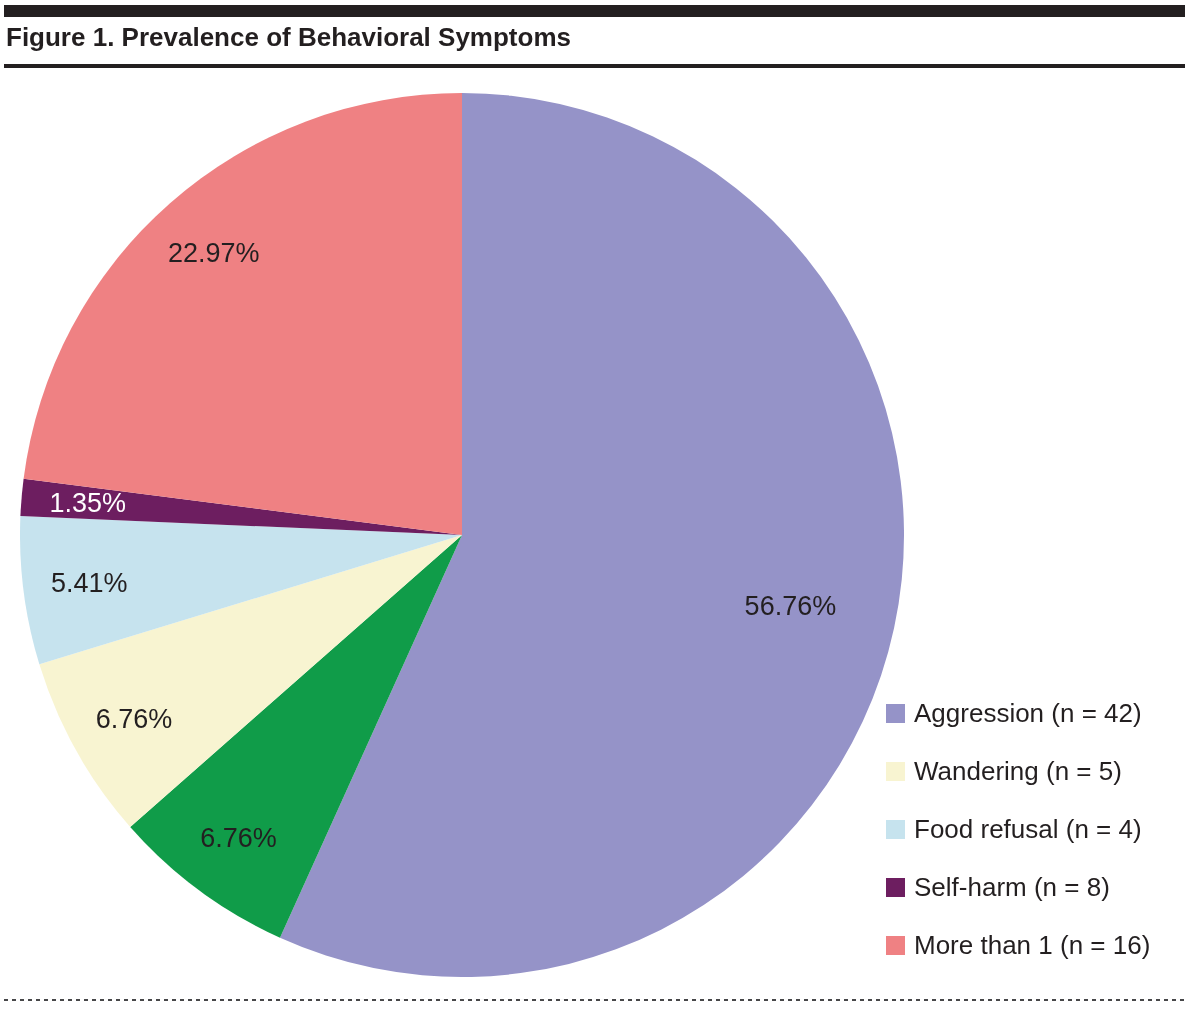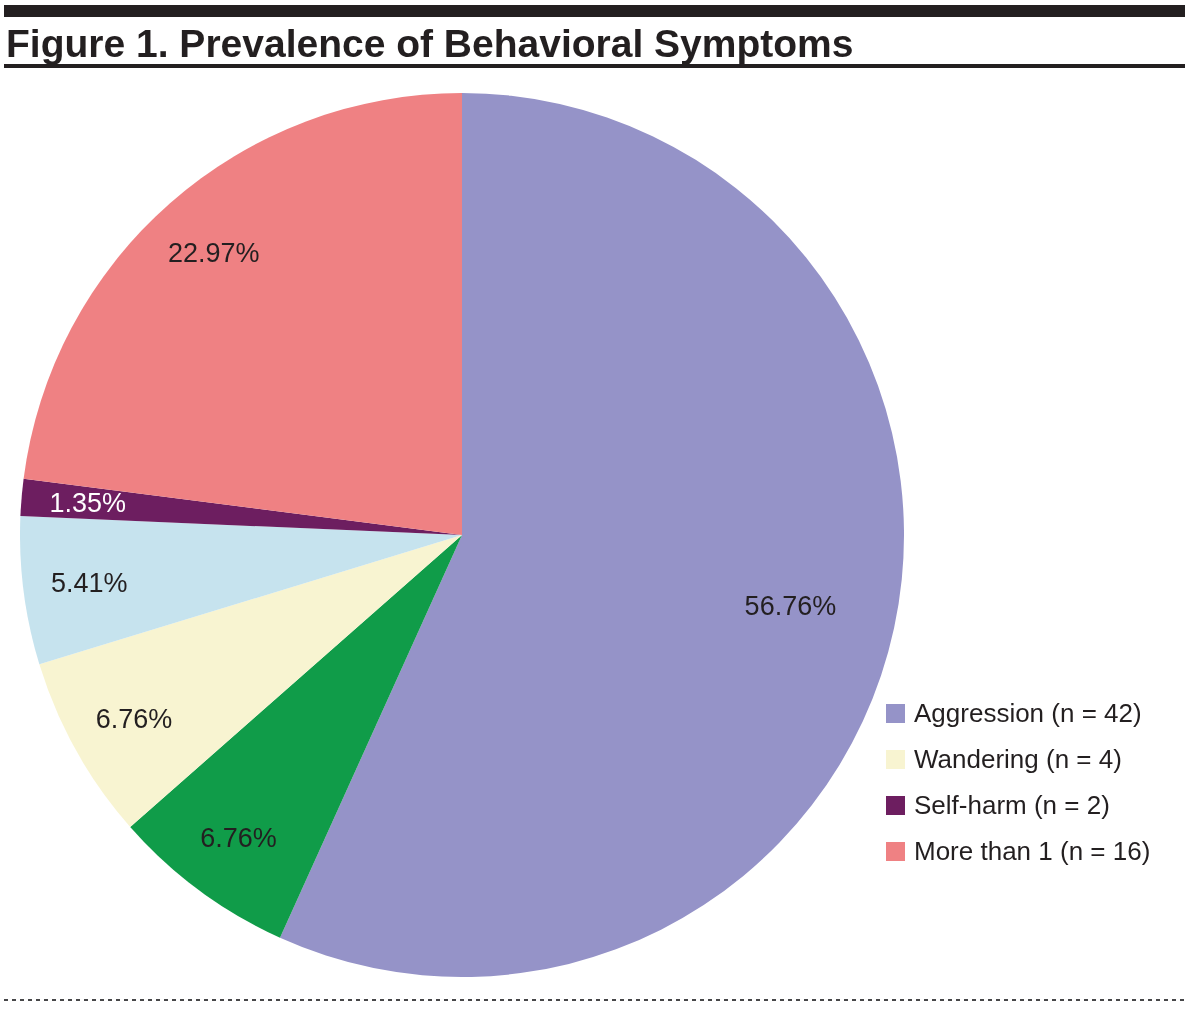--- a/index.html
+++ b/index.html
@@ -17,21 +17,21 @@
   .top-bar {
     position: absolute;
     left: 4px; top: 5px;
     width: 1181px; height: 12px;
     background: #231f20;
   }
 
   .figure-title {
     position: absolute;
     left: 6px; top: 24px;
-    font-size: 39px;
+    font-size: 26px;
     line-height: 1.05;
     font-weight: 700;
     color: #231f20;
     font-family: "Liberation Sans", sans-serif;
     white-space: nowrap;
   }
 
   .title-rule {
     position: absolute;
     left: 4px; top: 64px;
@@ -47,21 +47,21 @@
   svg.pie text {
     font-family: "Liberation Sans", sans-serif;
     font-size: 27px;
   }
 
   .legend {
     position: absolute;
     left: 886px; top: 699px;
     display: flex;
     flex-direction: column;
-    gap: 16px;
+    gap: 28px;
   }
   .legend-item { display: flex; align-items: center; }
   .swatch {
     width: 19px; height: 19px;
     margin-right: 9px;
     flex: 0 0 auto;
   }
   .legend-label {
     font-size: 26px;
     line-height: 1.15;
@@ -99,25 +99,29 @@
       <text x="193.8" y="159.9" dy="0.35em" text-anchor="middle" fill="#231f20">22.97%</text>
     </svg>
 
   <div class="legend">
       <div class="legend-item">
         <span class="swatch" style="background: rgb(149, 147, 200);"></span>
         <span class="legend-label">Aggression (n = 42)</span>
       </div>
       <div class="legend-item">
         <span class="swatch" style="background: rgb(248, 244, 209);"></span>
-        <span class="legend-label">Wandering (n = 4)</span>
+        <span class="legend-label">Wandering (n = 5)</span>
+      </div>
+      <div class="legend-item">
+        <span class="swatch" style="background: rgb(198, 227, 238);"></span>
+        <span class="legend-label">Food refusal (n = 4)</span>
       </div>
       <div class="legend-item">
         <span class="swatch" style="background: rgb(109, 30, 96);"></span>
-        <span class="legend-label">Self-harm (n = 2)</span>
+        <span class="legend-label">Self-harm (n = 8)</span>
       </div>
       <div class="legend-item">
         <span class="swatch" style="background: rgb(239, 129, 131);"></span>
         <span class="legend-label">More than 1 (n = 16)</span>
       </div>
     </div>
 
   <div class="bottom-rule"></div>
 </div>
 

